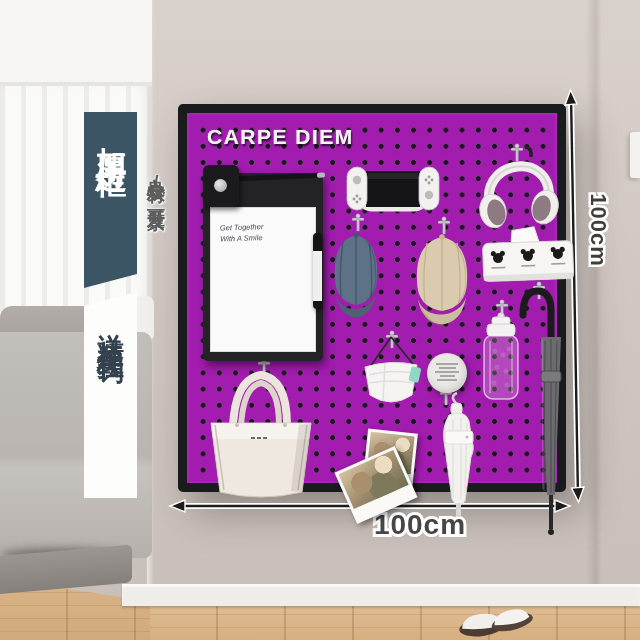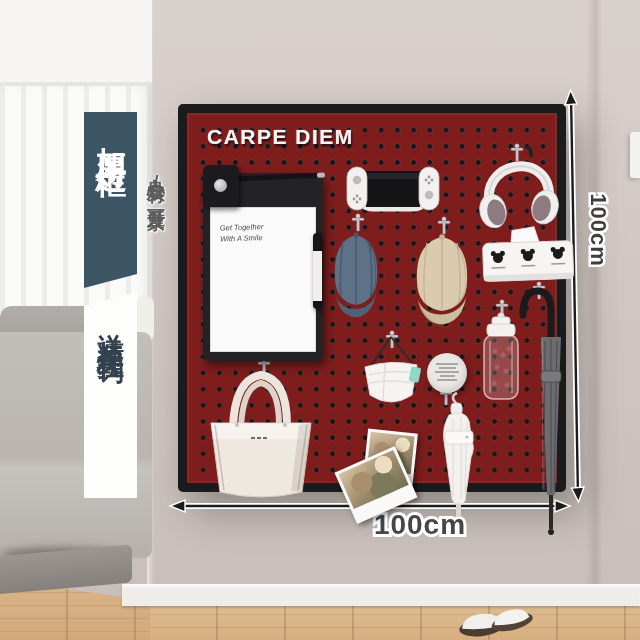--- a/index.html
+++ b/index.html
@@ -34,21 +34,21 @@
   .sofa-shadow{left:0;top:548px;width:126px;height:14px;background:rgba(40,34,30,.45);
     filter:blur(4px);border-radius:50%;}
   .floor-main{left:150px;top:598px;width:490px;height:42px;
     background:linear-gradient(180deg,#e0bf94,#d6ae80),#d9b68b;}
   .wood-lines{position:absolute;inset:0;
     background:repeating-linear-gradient(90deg,rgba(0,0,0,0) 0 66px,rgba(122,82,44,.25) 66px 68px),
                repeating-linear-gradient(0deg,rgba(0,0,0,0) 0 12px,rgba(132,92,52,.16) 12px 13px);}
   .baseboard{left:122px;top:584px;width:518px;height:22px;background:#efede9;
     box-shadow:0 2px 2px rgba(0,0,0,.18), inset 0 3px 2px rgba(255,255,255,.7);}
   
-  .board{left:178px;top:104px;width:388px;height:388px;background:#7f1d1d;
+  .board{left:178px;top:104px;width:388px;height:388px;background:#a21caf;
     border:9px solid #1a1b1d;border-radius:5px;box-sizing:border-box;
     box-shadow:14px 18px 38px 2px rgba(50,44,40,.38), inset 0 0 0 2px rgba(255,255,255,.05);}
   .board::before{content:"";position:absolute;inset:5px;z-index:0;
     background-image:radial-gradient(circle,#17181a 2.1px,rgba(110,110,116,.30) 2.7px,rgba(0,0,0,0) 3.2px);
     background-size:16.2px 16.2px;background-position:3px 4px;}
   .item{position:absolute;z-index:1;}
   .board-title{left:20px;top:12px;font-size:21px;font-weight:700;letter-spacing:1.5px;
     color:#f3f3f1;text-shadow:1px 2px 2px rgba(0,0,0,.75), 0 0 1px #fff;}
   
   .clipboard{left:16px;top:60px;width:120px;height:188px;background:#232326;border-radius:5px;

